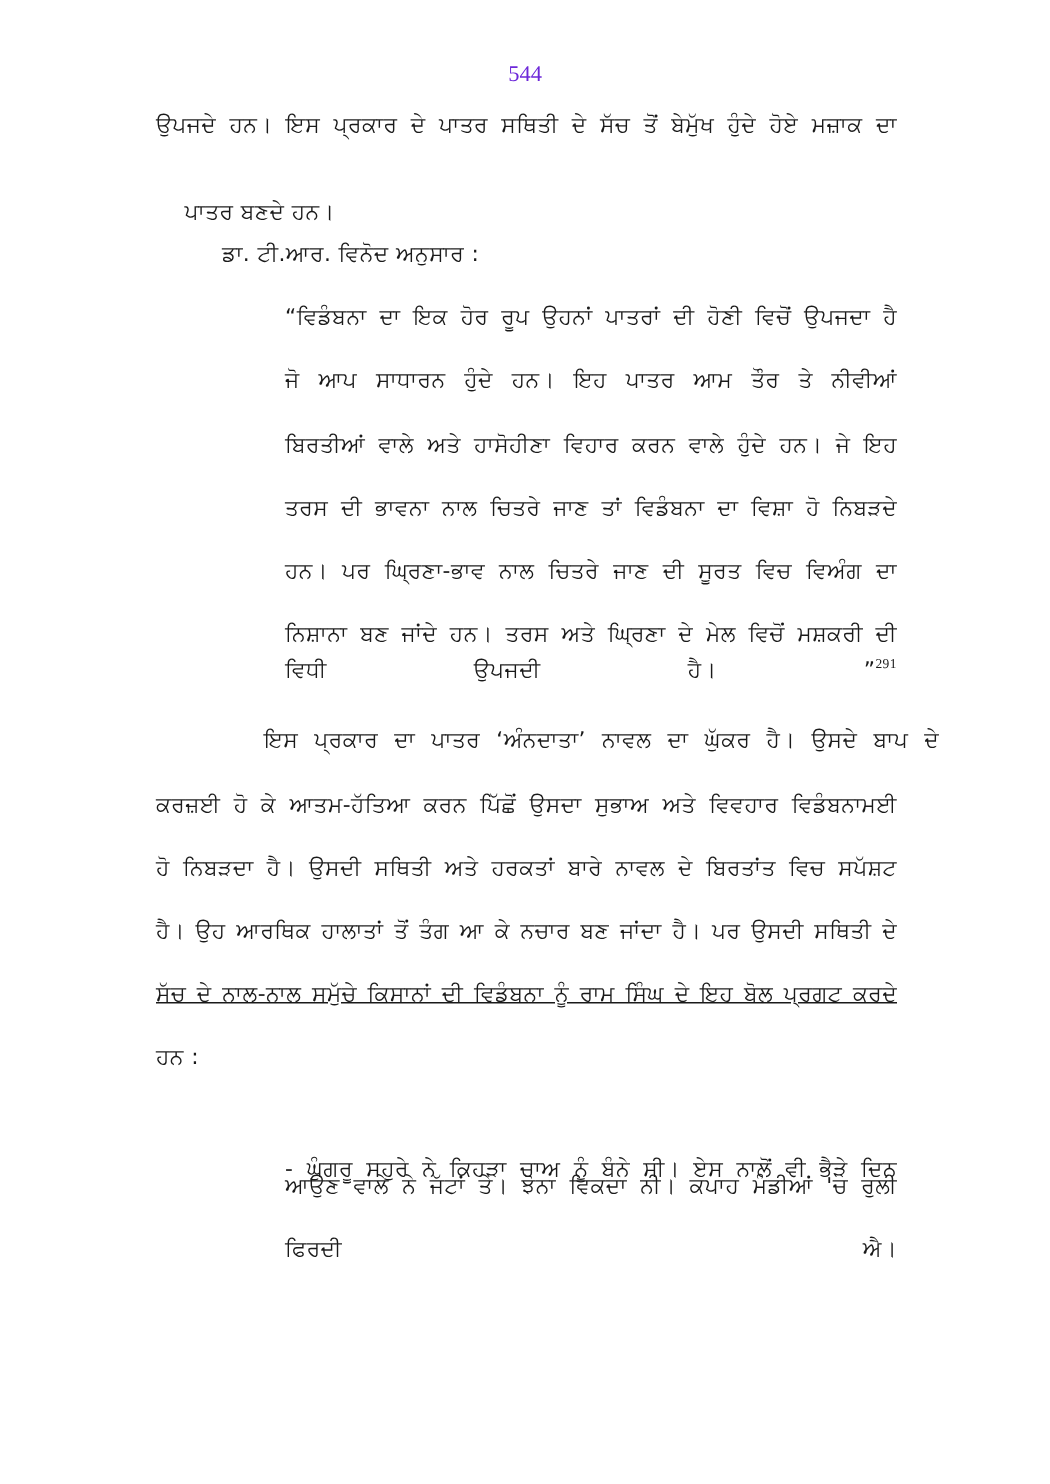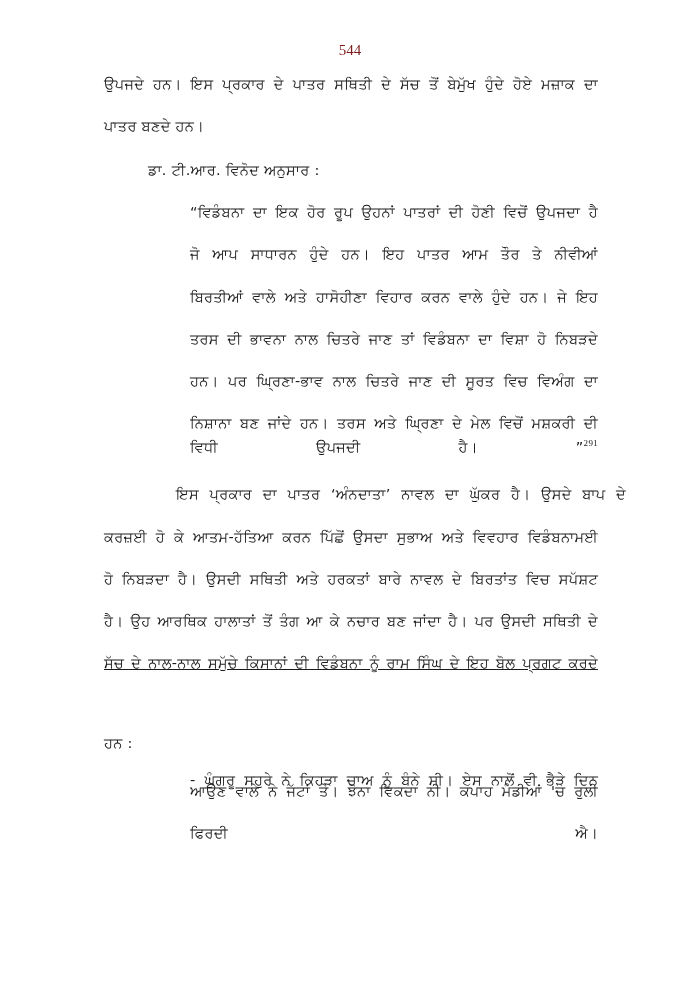--- a/index.html
+++ b/index.html
@@ -16,21 +16,21 @@
       color: #1a1a1a;
     }
     .page-number {
       position: absolute;
       top: 42px;
       left: 0;
       width: 700px;
       text-align: center;
       font-family: "Liberation Serif", "DejaVu Serif", serif;
       font-size: 15px;
-      color: #7f1d1d;
+      color: #6d28d9;
     }
     .line {
       position: absolute;
       font-size: 14.5px;
       white-space: nowrap;
       letter-spacing: 0.3px;
       line-height: 20px;
     }
     .full {
       left: 104px;
@@ -62,40 +62,40 @@
       vertical-align: super;
       line-height: 0;
     }
   </style>
 </head>
 <body>
 
 <div class="page-number">544</div>
 
 <div class="line full" style="top:74px;">ਉਪਜਦੇ ਹਨ। ਇਸ ਪ੍ਰਕਾਰ ਦੇ ਪਾਤਰ ਸਥਿਤੀ ਦੇ ਸੱਚ ਤੋਂ ਬੇਮੁੱਖ ਹੁੰਦੇ ਹੋਏ ਮਜ਼ਾਕ ਦਾ</div>
-<div class="line full last" style="top:116px;">ਪਾਤਰ ਬਣਦੇ ਹਨ।</div>
+<div class="line full last" style="top:132px;margin-left:19px;">ਪਾਤਰ ਬਣਦੇ ਹਨ।</div>
 
 <div class="line heading-line" style="top:160px;">ਡਾ. ਟੀ.ਆਰ. ਵਿਨੋਦ ਅਨੁਸਾਰ :</div>
 
 <div>
   <div class="line quote" style="top:202px;">“ਵਿਡੰਬਨਾ ਦਾ ਇਕ ਹੋਰ ਰੂਪ ਉਹਨਾਂ ਪਾਤਰਾਂ ਦੀ ਹੋਣੀ ਵਿਚੋਂ ਉਪਜਦਾ ਹੈ</div>
   <div class="line quote" style="top:244px;">ਜੋ ਆਪ ਸਾਧਾਰਨ ਹੁੰਦੇ ਹਨ। ਇਹ ਪਾਤਰ ਆਮ ਤੌਰ ਤੇ ਨੀਵੀਆਂ</div>
   <div class="line quote" style="top:287px;">ਬਿਰਤੀਆਂ ਵਾਲੇ ਅਤੇ ਹਾਸੋਹੀਣਾ ਵਿਹਾਰ ਕਰਨ ਵਾਲੇ ਹੁੰਦੇ ਹਨ। ਜੇ ਇਹ</div>
   <div class="line quote" style="top:329px;">ਤਰਸ ਦੀ ਭਾਵਨਾ ਨਾਲ ਚਿਤਰੇ ਜਾਣ ਤਾਂ ਵਿਡੰਬਨਾ ਦਾ ਵਿਸ਼ਾ ਹੋ ਨਿਬੜਦੇ</div>
   <div class="line quote" style="top:371px;">ਹਨ। ਪਰ ਘ੍ਰਿਣਾ-ਭਾਵ ਨਾਲ ਚਿਤਰੇ ਜਾਣ ਦੀ ਸੂਰਤ ਵਿਚ ਵਿਅੰਗ ਦਾ</div>
   <div class="line quote" style="top:413px;">ਨਿਸ਼ਾਨਾ ਬਣ ਜਾਂਦੇ ਹਨ। ਤਰਸ ਅਤੇ ਘ੍ਰਿਣਾ ਦੇ ਮੇਲ ਵਿਚੋਂ ਮਸ਼ਕਰੀ ਦੀ</div>
   <div class="line quote last" style="top:439px; top:437px;">
     <span>ਵਿਧੀ ਉਪਜਦੀ ਹੈ। ”</span><sup>291</sup>
   </div>
 </div>
 
 <div class="line indent-para" style="top:484px;margin-left:28px;">ਇਸ ਪ੍ਰਕਾਰ ਦਾ ਪਾਤਰ ‘ਅੰਨਦਾਤਾ’ ਨਾਵਲ ਦਾ ਘੁੱਕਰ ਹੈ। ਉਸਦੇ ਬਾਪ ਦੇ</div>
 <div class="line full" style="top:527px;">ਕਰਜ਼ਈ ਹੋ ਕੇ ਆਤਮ-ਹੱਤਿਆ ਕਰਨ ਪਿੱਛੋਂ ਉਸਦਾ ਸੁਭਾਅ ਅਤੇ ਵਿਵਹਾਰ ਵਿਡੰਬਨਾਮਈ</div>
 <div class="line full" style="top:569px;">ਹੋ ਨਿਬੜਦਾ ਹੈ। ਉਸਦੀ ਸਥਿਤੀ ਅਤੇ ਹਰਕਤਾਂ ਬਾਰੇ ਨਾਵਲ ਦੇ ਬਿਰਤਾਂਤ ਵਿਚ ਸਪੱਸ਼ਟ</div>
 <div class="line full" style="top:611px;">ਹੈ। ਉਹ ਆਰਥਿਕ ਹਾਲਾਤਾਂ ਤੋਂ ਤੰਗ ਆ ਕੇ ਨਚਾਰ ਬਣ ਜਾਂਦਾ ਹੈ। ਪਰ ਉਸਦੀ ਸਥਿਤੀ ਦੇ</div>
 <div class="line full" style="top:653px;text-decoration:underline;">ਸੱਚ ਦੇ ਨਾਲ-ਨਾਲ ਸਮੁੱਚੇ ਕਿਸਾਨਾਂ ਦੀ ਵਿਡੰਬਨਾ ਨੂੰ ਰਾਮ ਸਿੰਘ ਦੇ ਇਹ ਬੋਲ ਪ੍ਰਗਟ ਕਰਦੇ</div>
-<div class="line full last" style="top:695px;margin-top:38px;">ਹਨ :</div>
+<div class="line full last" style="top:695px;">ਹਨ :</div>
 
 <div>
   <div class="line quote" style="top:739px;margin-top:31px;">- ਘੁੰਗਰੂ ਸਹੁਰੇ ਨੇ ਕਿਹੜਾ ਚਾਅ ਨੂੰ ਬੰਨੇ ਸੀ। ਏਸ ਨਾਲੋਂ ਵੀ ਭੈੜੇ ਦਿਨ</div>
   <div class="line quote" style="top:781px;">ਆਉਣ ਵਾਲੇ ਨੇ ਜੱਟਾਂ ਤੇ। ਝੋਨਾ ਵਿਕਦਾ ਨੀ। ਕਪਾਹ ਮੰਡੀਆਂ 'ਚ ਰੁਲੀ</div>
   <div class="line quote last" style="top:823px;">ਫਿਰਦੀ ਐ।</div>
 </div>
 
 </body></html>

